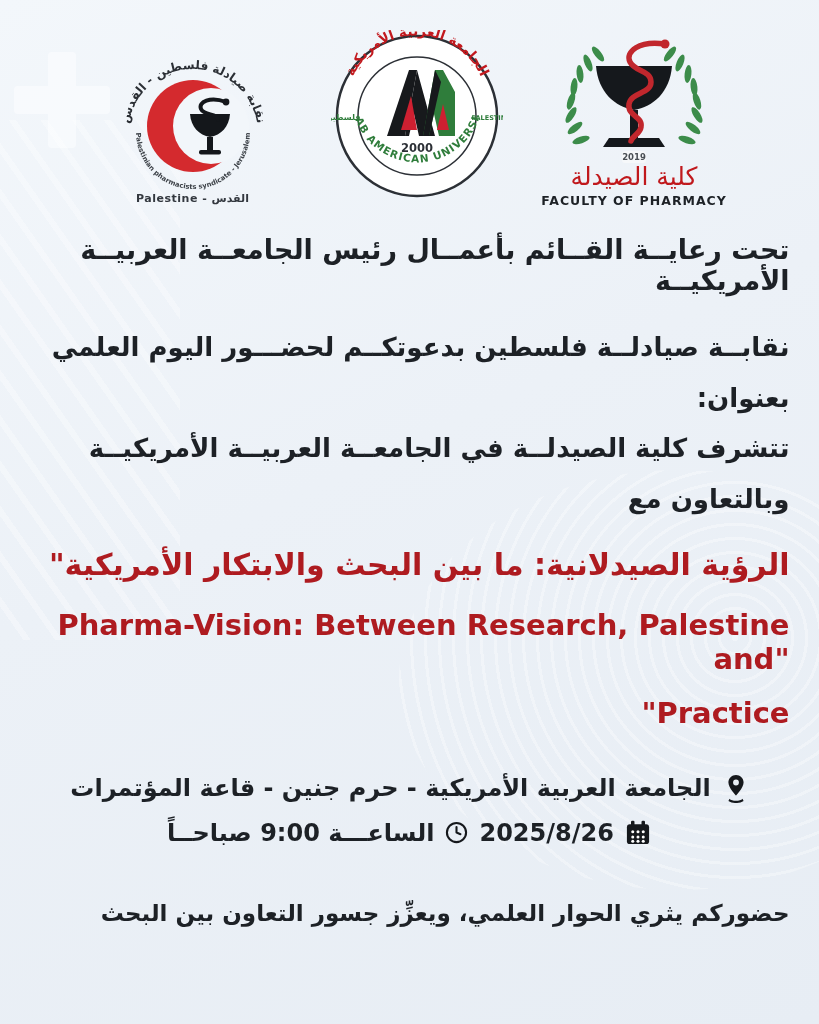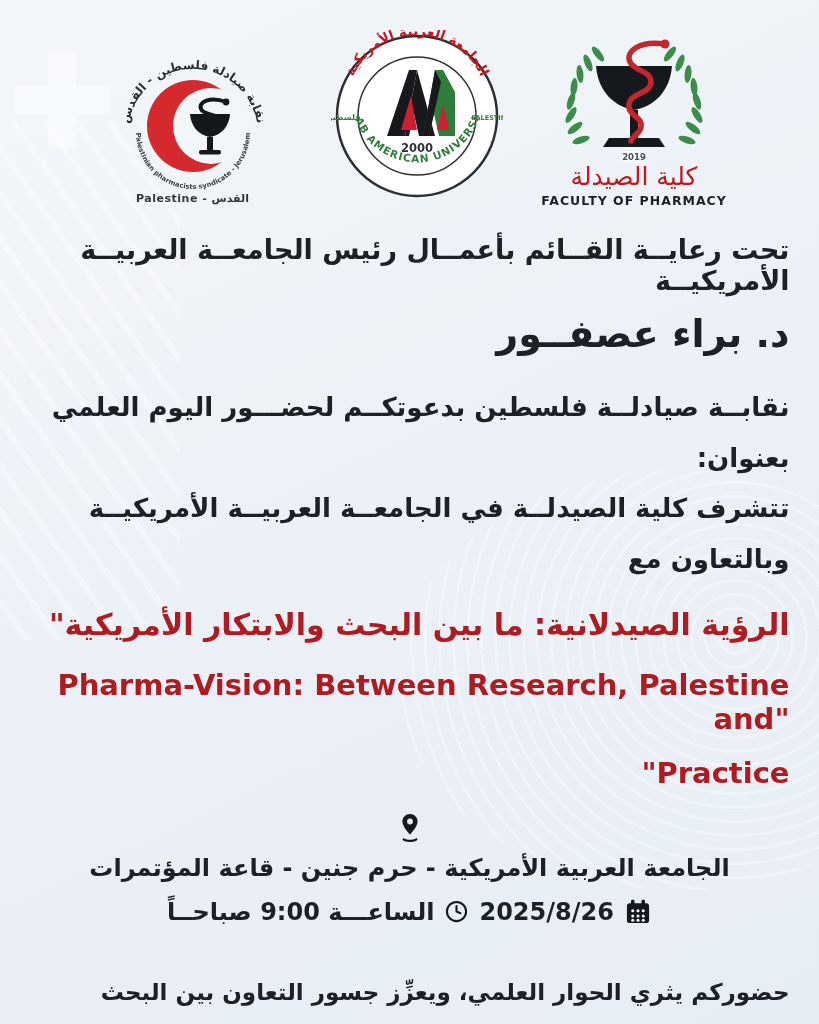--- a/index.html
+++ b/index.html
@@ -30,21 +30,21 @@
   .txt{ position:relative; z-index:2; direction:rtl; text-align:right; color:#1d2126; width:760px;}
   .patronage{ font-size:27px; font-weight:bold; margin-top:26px; }
   .patron-name{ font-size:38px; font-weight:bold; margin-top:16px; }
   .invite{ font-size:26px; font-weight:bold; margin-top:26px; line-height:1.95; }
   .title-ar{ font-size:30px; font-weight:bold; color:#ae1b20; margin-top:22px; }
   .title-en{ direction:ltr; font-size:29px; font-weight:bold; color:#ae1b20; margin-top:26px; }
   .title-en2{ margin-top:20px; }
 
   .detail-row{ position:relative; z-index:2; direction:rtl; display:flex; align-items:center; justify-content:center; gap:12px;
     font-size:24px; font-weight:bold; color:#1d2126; }
-  .detail-row.first{ margin-top:22px;flex-direction:column; }
+  .detail-row.first{ margin-top:43px; }
   .detail-row.second{ margin-top:16px; gap:10px; }
   .detail-icon{ flex:0 0 auto; display:flex; align-items:center; }
 
   .closing{ font-size:23px; font-weight:bold; margin-top:46px; line-height:1.8; }
 </style>
 </head>
 <body>
 
 <div class="poster">
   <div class="bg-plus"></div>
@@ -133,21 +133,20 @@
         <circle cx="126" cy="14" r="4.5" fill="#c1272d"></circle>
         <rect x="83" y="121" width="24" height="12" rx="3" fill="#f6f8fa"></rect>
         <text x="95" y="130" text-anchor="middle" font-size="8.5" font-weight="bold" fill="#4a4f55">2019</text>
       </svg>
       <div class="faculty-ar">كلية الصيدلة</div>
       <div class="faculty-en">FACULTY OF PHARMACY</div>
     </div>
   </div>
 
   <div class="txt patronage">تحت رعايــة القــائم بأعمــال رئيس الجامعــة العربيــة الأمريكيــة</div>
-  <div class="txt patron-name">د. براء عصفــور</div>
   <div class="txt invite">
     <div>نقابــة صيادلــة فلسطين بدعوتكــم لحضـــور اليوم العلمي بعنوان:</div>
     <div>تتشرف كلية الصيدلــة في الجامعــة العربيــة الأمريكيــة وبالتعاون مع</div>
   </div>
 
   <div class="txt title-ar">الرؤية الصيدلانية: ما بين البحث والابتكار الأمريكية"</div>
   <div class="txt title-en">Pharma-Vision: Between Research, Palestine and"</div>
   <div class="txt title-en title-en2">"Practice</div>
 
   <div class="detail-row first">

